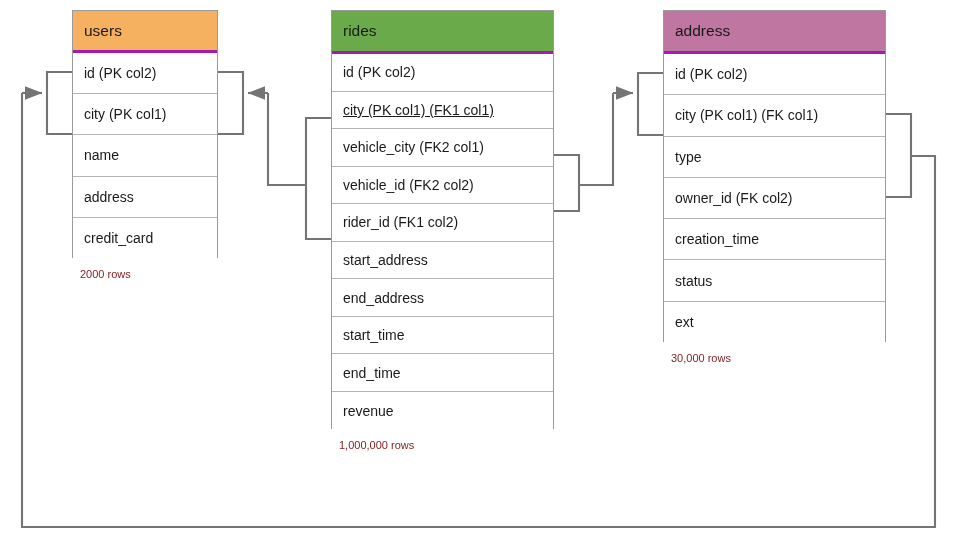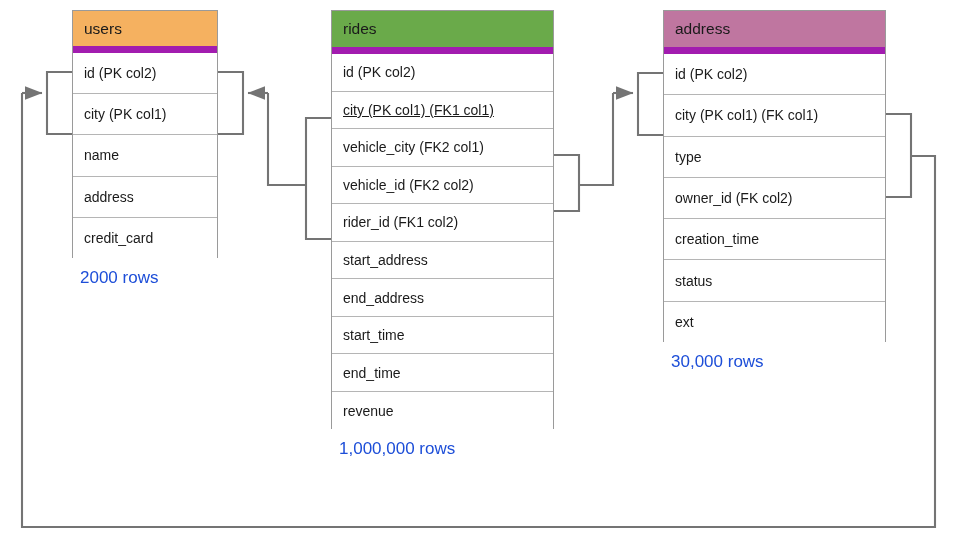--- a/index.html
+++ b/index.html
@@ -34,43 +34,43 @@
     background: #ffffff;
     z-index: 3;
   }
   .tbl-header {
     box-sizing: border-box;
     display: flex;
     align-items: center;
     padding-left: 11px;
     font-size: 15.5px;
     color: #1a1a1a;
-    border-bottom: 7px solid #a21caf;
+    border-bottom: 3px solid #a21caf;
     overflow: hidden;
     white-space: nowrap;
   }
   .tbl-row {
     box-sizing: border-box;
     display: flex;
     align-items: center;
     padding-left: 11px;
     font-size: 14px;
     color: #1a1a1a;
     border-bottom: 1px solid #b5b5b5;
     background: #ffffff;
     overflow: hidden;
     white-space: nowrap;
   }
   .tbl-row.last {
     border-bottom: none;
   }
   .row-count {
     position: absolute;
-    font-size: 17px;
-    color: #1d4ed8;
+    font-size: 11px;
+    color: #7f1d1d;
     white-space: nowrap;
     z-index: 3;
   }
 </style>
 </head>
 <body>
 
 <div id="canvas">
 
   <svg id="connectors" viewBox="0 0 960 540" xmlns="http://www.w3.org/2000/svg">

